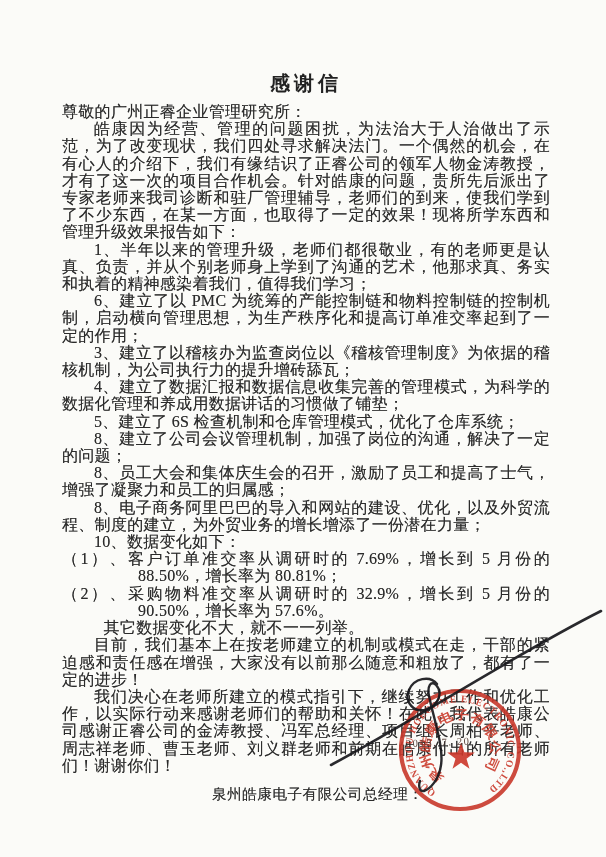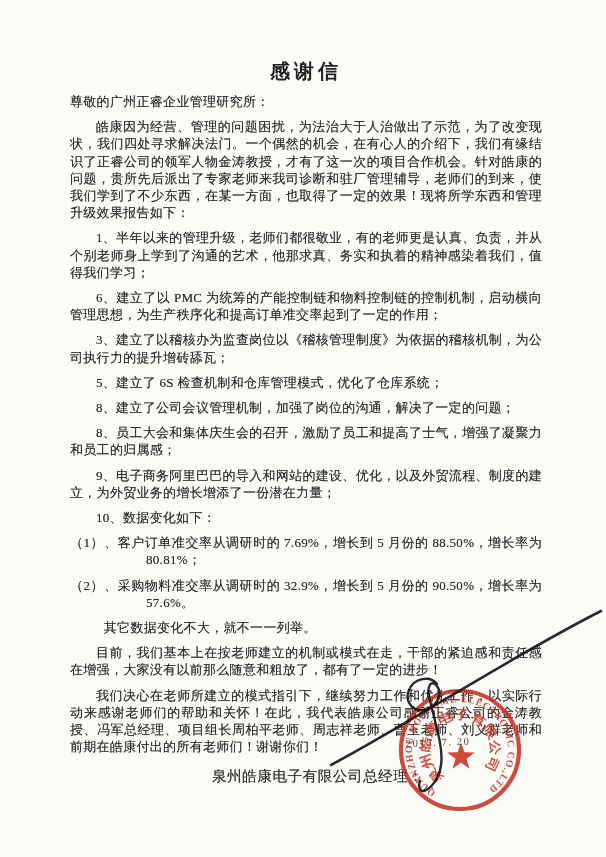--- a/index.html
+++ b/index.html
@@ -6,33 +6,33 @@
   .page{
     position:relative;
     width:606px;height:857px;
     margin:0 auto;
     background:#fbfbf8;
     overflow:hidden;
     font-family:"Liberation Serif","DejaVu Serif",serif;
     color:#2b2b2b;
   }
   .content{
-    position:absolute;left:62px;top:58px;width:488px;
+    position:absolute;left:62px;top:70px;width:488px;
   }
   .doc-title{
     font-size:20px;font-weight:bold;text-align:center;
     letter-spacing:4px;margin:0 0 6px 0;color:#222;
   }
   .salutation{
     font-size:14.2px;line-height:17.2px;letter-spacing:.3px;
   }
   .para{
-    font-size:13px;line-height:17.2px;letter-spacing:.3px;
+    font-size:16px;line-height:17.2px;letter-spacing:.3px;
     text-align:justify;text-align-last:left;
-    margin:8px;
+    margin:0;
     text-shadow:0 0 .3px rgba(40,40,40,.55);
   }
   .para.normal{text-indent:2em;}
   .para.hanging{padding-left:76px;text-indent:-76px;}
   .para.note{text-indent:2.6em;}
   .signoff{
     font-size:14.6px;letter-spacing:.5px;margin-top:11px;margin-left:150px;
     text-shadow:0 0 .3px rgba(40,40,40,.55);
   }
   .stamp-svg{position:absolute;left:392px;top:682px;width:136px;height:136px;opacity:.9;}
@@ -45,24 +45,25 @@
 <div class="page">
 
   <div class="content">
     <h1 class="doc-title">感谢信</h1>
     <div class="salutation para">尊敬的广州正睿企业管理研究所：</div>
     <div id="paragraphs">
         <div class="para normal">皓康因为经营、管理的问题困扰，为法治大于人治做出了示范，为了改变现状，我们四处寻求解决法门。一个偶然的机会，在有心人的介绍下，我们有缘结识了正睿公司的领军人物金涛教授，才有了这一次的项目合作机会。针对皓康的问题，贵所先后派出了专家老师来我司诊断和驻厂管理辅导，老师们的到来，使我们学到了不少东西，在某一方面，也取得了一定的效果！现将所学东西和管理升级效果报告如下：</div>
         <div class="para normal">1、半年以来的管理升级，老师们都很敬业，有的老师更是认真、负责，并从个别老师身上学到了沟通的艺术，他那求真、务实和执着的精神感染着我们，值得我们学习；</div>
         <div class="para normal">6、建立了以 PMC 为统筹的产能控制链和物料控制链的控制机制，启动横向管理思想，为生产秩序化和提高订单准交率起到了一定的作用；</div>
         <div class="para normal">3、建立了以稽核办为监查岗位以《稽核管理制度》为依据的稽核机制，为公司执行力的提升增砖舔瓦；</div>
+        <div class="para normal">4、建立了数据汇报和数据信息收集完善的管理模式，为科学的数据化管理和养成用数据讲话的习惯做了铺垫；</div>
         <div class="para normal">5、建立了 6S 检查机制和仓库管理模式，优化了仓库系统；</div>
         <div class="para normal">8、建立了公司会议管理机制，加强了岗位的沟通，解决了一定的问题；</div>
         <div class="para normal">8、员工大会和集体庆生会的召开，激励了员工和提高了士气，增强了凝聚力和员工的归属感；</div>
-        <div class="para normal">9、电子商务阿里巴巴的导入和网站的建设、优化，以及外贸流程、制度的建立，为外贸业务的增长增添了一份潜在力量；</div>
+        <div class="para normal">8、电子商务阿里巴巴的导入和网站的建设、优化，以及外贸流程、制度的建立，为外贸业务的增长增添了一份潜在力量；</div>
         <div class="para normal">10、数据变化如下：</div>
         <div class="para hanging">（1）、客户订单准交率从调研时的 7.69%，增长到 5 月份的 88.50%，增长率为 80.81%；</div>
         <div class="para hanging">（2）、采购物料准交率从调研时的 32.9%，增长到 5 月份的 90.50%，增长率为 57.6%。</div>
         <div class="para note">其它数据变化不大，就不一一列举。</div>
         <div class="para normal">目前，我们基本上在按老师建立的机制或模式在走，干部的紧迫感和责任感在增强，大家没有以前那么随意和粗放了，都有了一定的进步！</div>
         <div class="para normal">我们决心在老师所建立的模式指引下，继续努力工作和优化工作，以实际行动来感谢老师们的帮助和关怀！在此，我代表皓康公司感谢正睿公司的金涛教授、冯军总经理、项目组长周柏平老师、周志祥老师、曹玉老师、刘义群老师和前期在皓康付出的所有老师们！谢谢你们！</div>
       </div>
     <div class="signoff">泉州皓康电子有限公司总经理：</div>
   </div>
 

